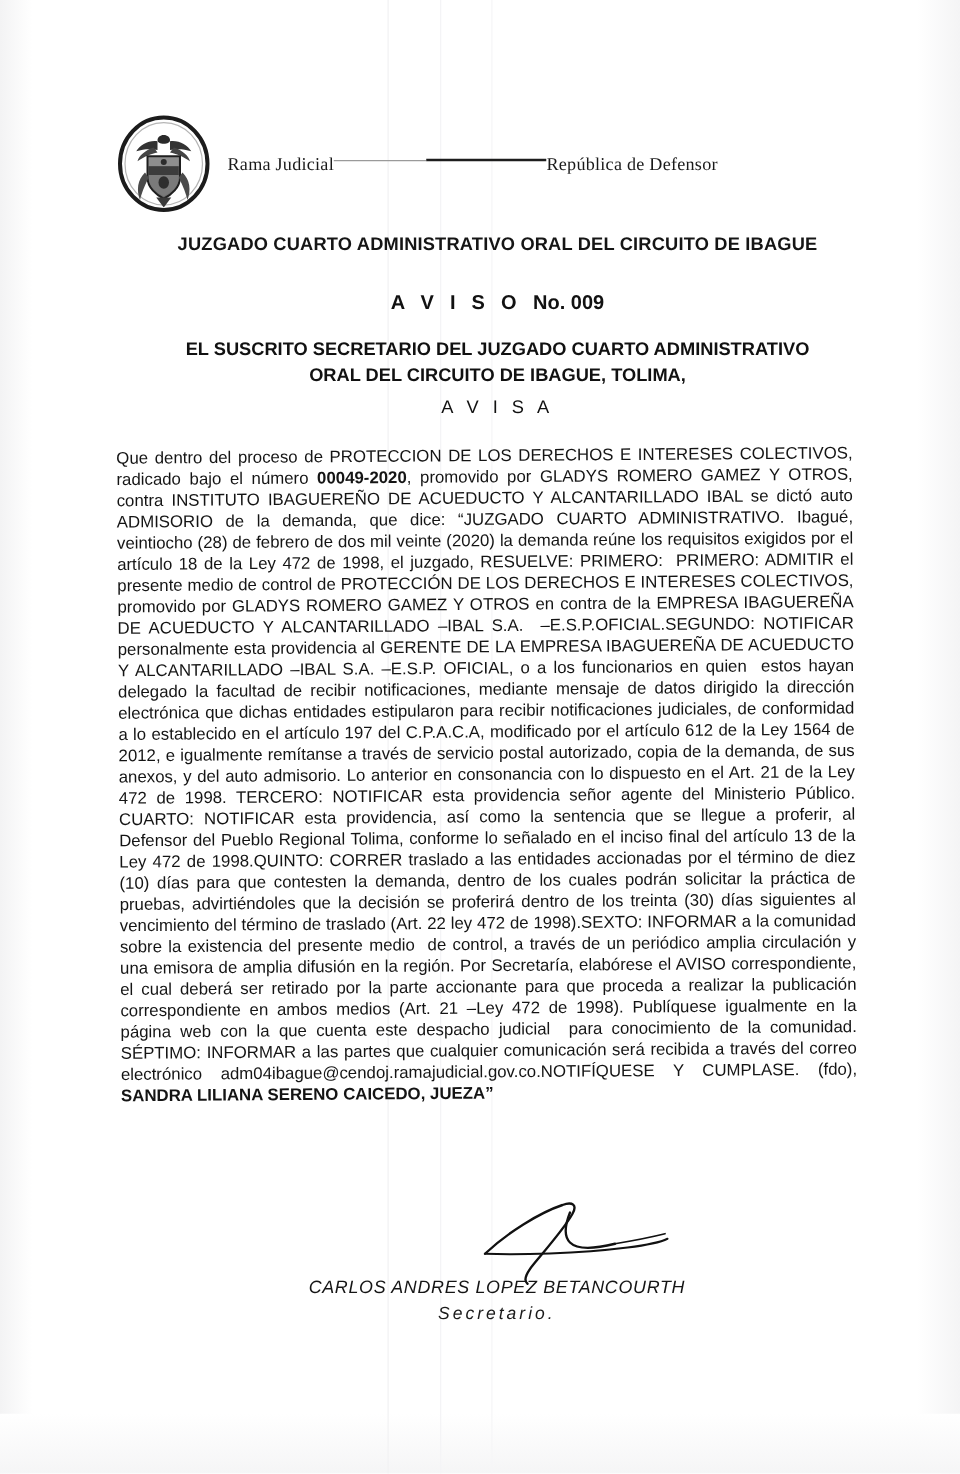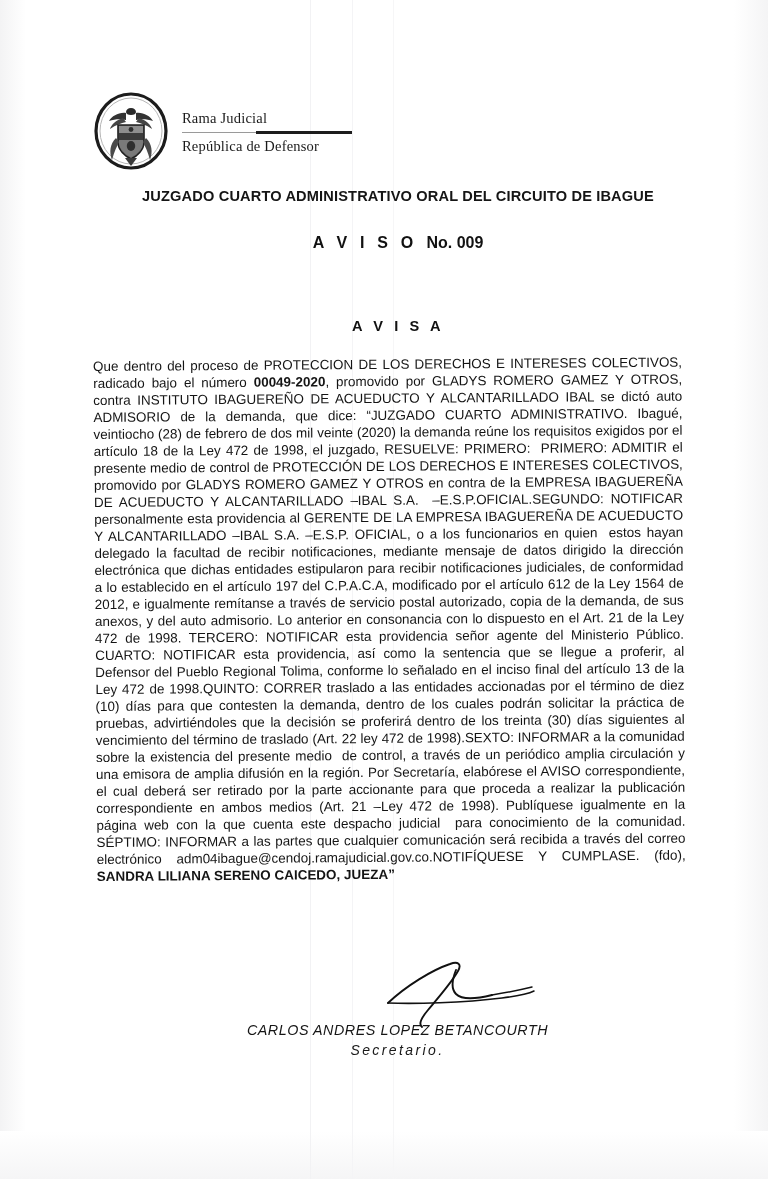--- a/index.html
+++ b/index.html
@@ -64,21 +64,20 @@
   }
   .seal {
     width: 78px;
     height: 78px;
     flex: 0 0 78px;
   }
   .seal svg { display: block; width: 78px; height: 78px; }
 
   .letterhead-text {
     display: flex;
-    flex-direction: column;
     justify-content: center;
     padding-top: 2px;
   }
   .lh-line1, .lh-line2 {
     font-family: "Liberation Serif", serif;
     font-size: 14.5px;
     letter-spacing: 0.2px;
     color: #1a1a1a;
     white-space: nowrap;
     line-height: 1.25;
@@ -141,21 +140,21 @@
     line-height: 1.44;
     color: #111111;
   }
   .avisa {
     position: absolute;
     left: 96px;
     right: 68px;
     top: 318px;
     text-align: center;
     font-size: 14.6px;
-    font-weight: 700;
+    font-weight: 400;
     letter-spacing: 3.6px;
     color: #111111;
   }
 
   
   .body-wrap {
     position: absolute;
     left: 93px;
     top: 358px;
     width: 589px;
@@ -250,20 +249,24 @@
       <div class="lh-line2">República de Defensor</div>
     </div>
   </div>
 
   <div class="court-title">JUZGADO CUARTO ADMINISTRATIVO ORAL DEL CIRCUITO DE IBAGUE</div>
 
   <div class="aviso-no">
     <span class="sp">A V I S O</span><span>No. 009</span>
   </div>
 
+  <div class="subject">
+    <span>EL SUSCRITO SECRETARIO DEL JUZGADO CUARTO ADMINISTRATIVO</span><br>
+    <span>ORAL DEL CIRCUITO DE IBAGUE, TOLIMA,</span>
+  </div>
 
   <div class="avisa">A V I S A</div>
 
   <div class="body-wrap">
     <div class="body-text">Que dentro del proceso de PROTECCION DE LOS DERECHOS E INTERESES COLECTIVOS, radicado bajo el número <b>00049-2020</b>, promovido por GLADYS ROMERO GAMEZ Y OTROS, contra INSTITUTO IBAGUEREÑO DE ACUEDUCTO Y ALCANTARILLADO IBAL se dictó auto ADMISORIO de la demanda, que dice: “JUZGADO CUARTO ADMINISTRATIVO. Ibagué, veintiocho (28) de febrero de dos mil veinte (2020) la demanda reúne los requisitos exigidos por el artículo 18 de la Ley 472 de 1998, el juzgado, RESUELVE: PRIMERO:&nbsp; PRIMERO: ADMITIR el presente medio de control de PROTECCIÓN DE LOS DERECHOS E INTERESES COLECTIVOS, promovido por GLADYS ROMERO GAMEZ Y OTROS en contra de la EMPRESA IBAGUEREÑA DE ACUEDUCTO Y ALCANTARILLADO –IBAL S.A. &nbsp;–E.S.P.OFICIAL.SEGUNDO: NOTIFICAR personalmente esta providencia al GERENTE DE LA EMPRESA IBAGUEREÑA DE ACUEDUCTO Y ALCANTARILLADO –IBAL S.A. –E.S.P. OFICIAL, o a los funcionarios en quien&nbsp; estos hayan delegado la facultad de recibir notificaciones, mediante mensaje de datos dirigido la dirección electrónica que dichas entidades estipularon para recibir notificaciones judiciales, de conformidad a lo establecido en el artículo 197 del C.P.A.C.A, modificado por el artículo 612 de la Ley 1564 de 2012, e igualmente remítanse a través de servicio postal autorizado, copia de la demanda, de sus anexos, y del auto admisorio. Lo anterior en consonancia con lo dispuesto en el Art. 21 de la Ley 472 de 1998. TERCERO: NOTIFICAR esta providencia señor agente del Ministerio Público. CUARTO: NOTIFICAR esta providencia, así como la sentencia que se llegue a proferir, al Defensor del Pueblo Regional Tolima, conforme lo señalado en el inciso final del artículo 13 de la Ley 472 de 1998.QUINTO: CORRER traslado a las entidades accionadas por el término de diez (10) días para que contesten la demanda, dentro de los cuales podrán solicitar la práctica de pruebas, advirtiéndoles que la decisión se proferirá dentro de los treinta (30) días siguientes al vencimiento del término de traslado (Art. 22 ley 472 de 1998).SEXTO: INFORMAR a la comunidad sobre la existencia del presente medio&nbsp; de control, a través de un periódico amplia circulación y una emisora de amplia difusión en la región. Por Secretaría, elabórese el AVISO correspondiente, el cual deberá ser retirado por la parte accionante para que proceda a realizar la publicación correspondiente en ambos medios (Art. 21 –Ley 472 de 1998). Publíquese igualmente en la página web con la que cuenta este despacho judicial&nbsp; para conocimiento de la comunidad. SÉPTIMO: INFORMAR a las partes que cualquier comunicación será recibida a través del correo electrónico adm04ibague@cendoj.ramajudicial.gov.co.NOTIFÍQUESE Y CUMPLASE. (fdo), <b>SANDRA LILIANA SERENO CAICEDO, JUEZA”</b></div>
   </div>
 
   <div class="signature-block">
     <div class="sig-mark">
       <svg width="220" height="72" viewBox="0 0 220 72" xmlns="http://www.w3.org/2000/svg" aria-hidden="true">

